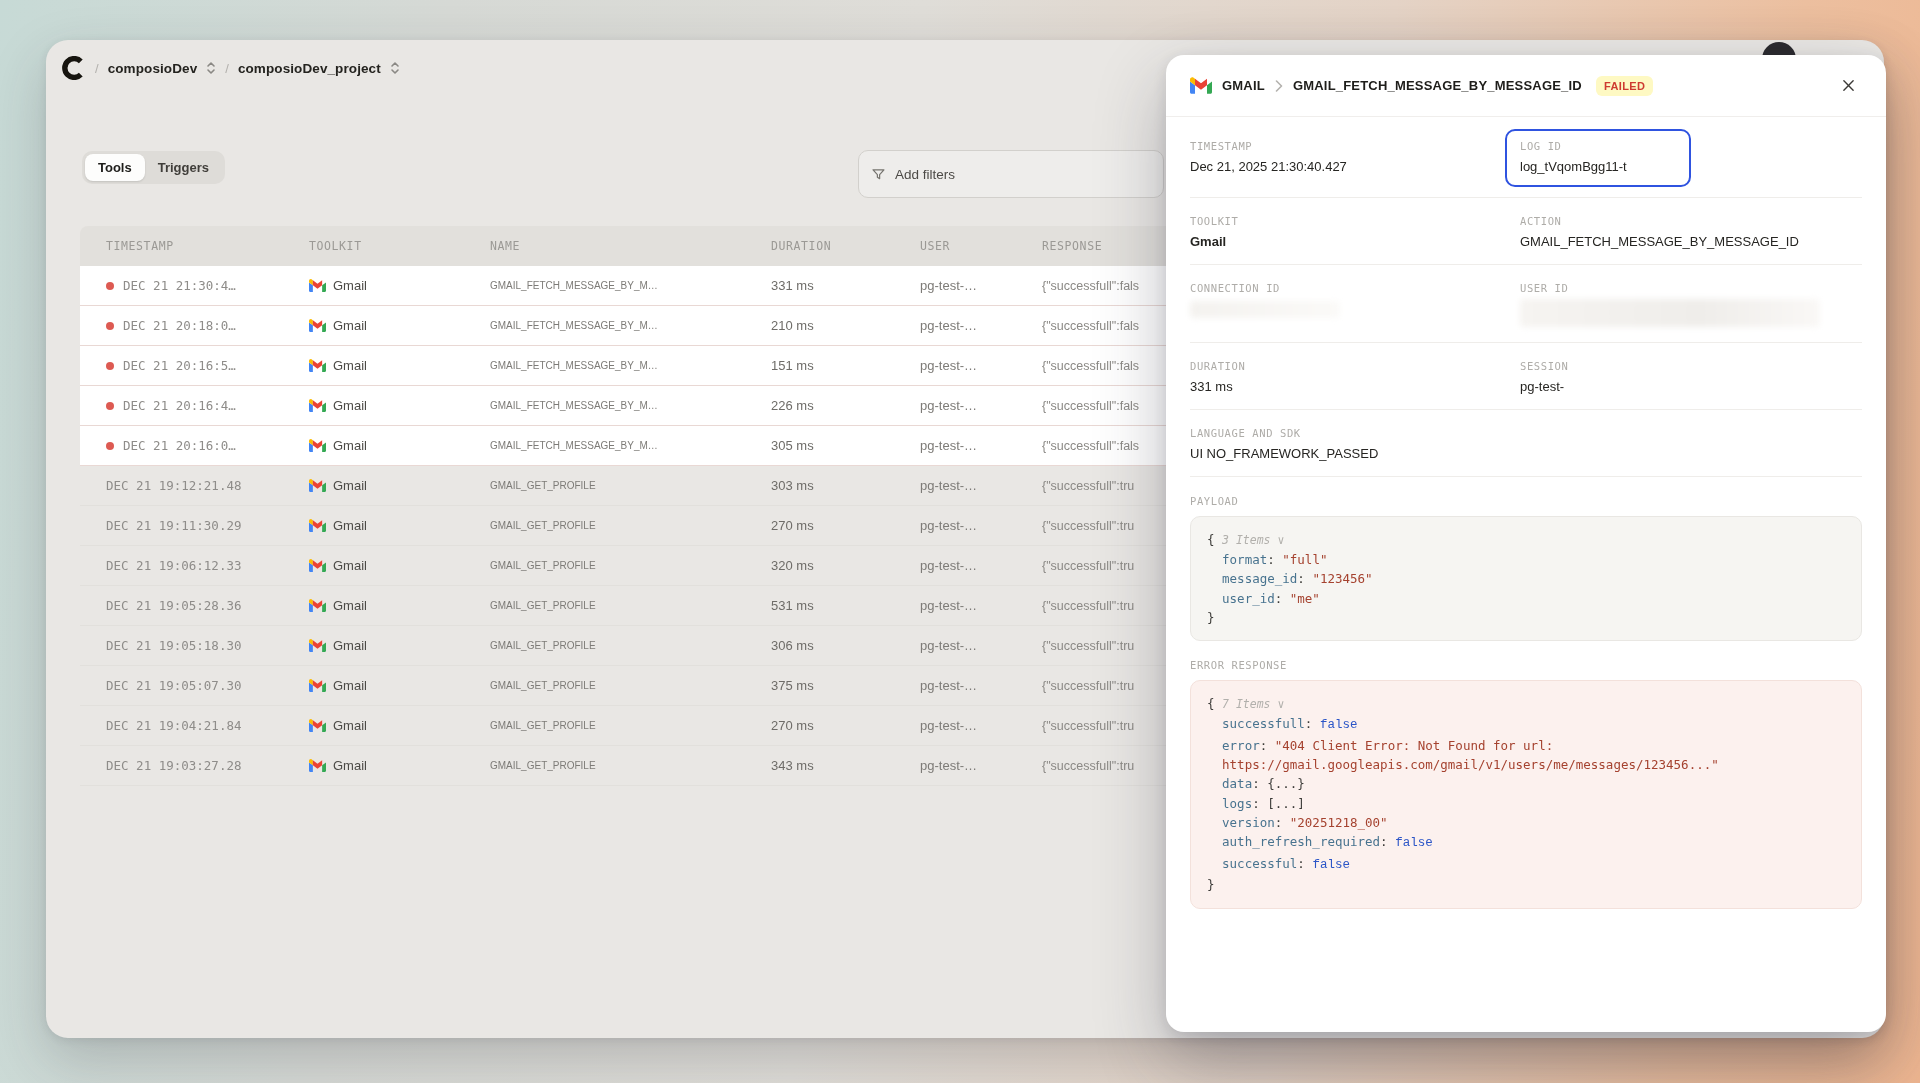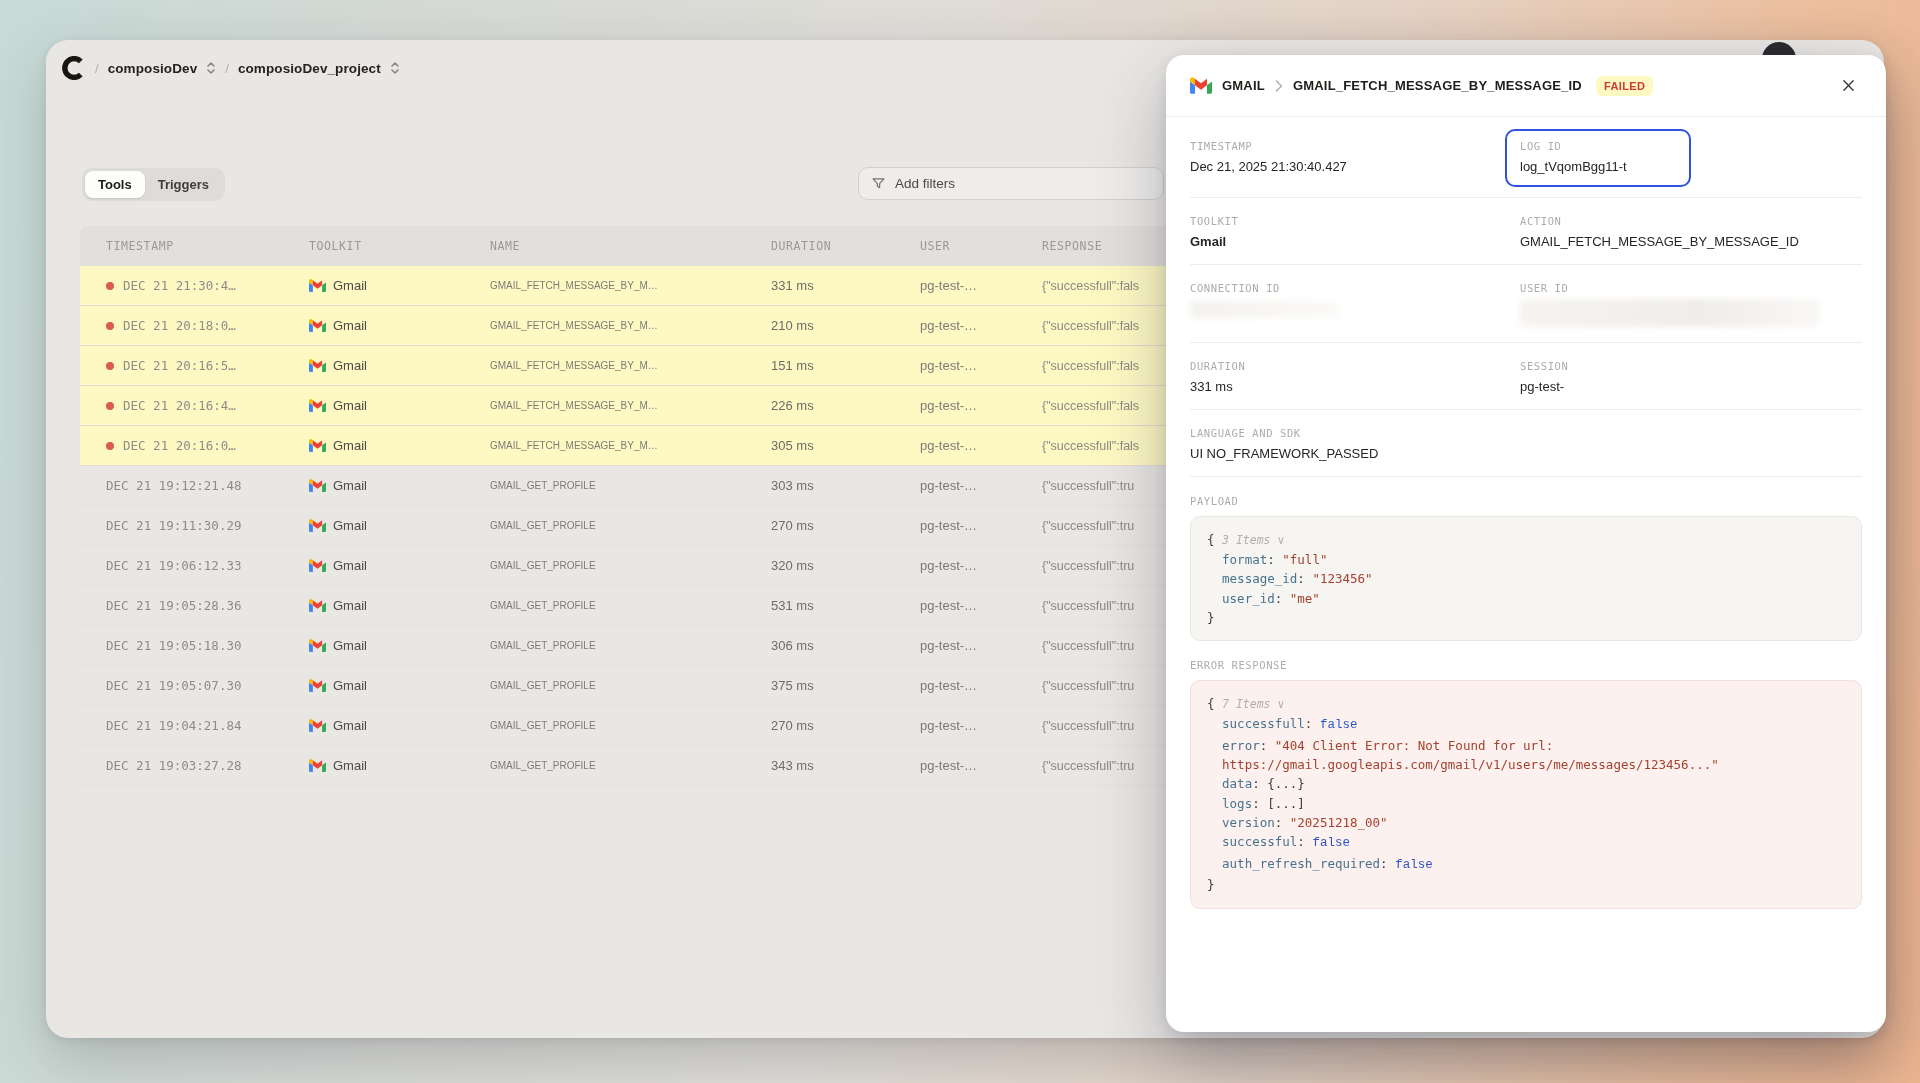--- a/index.html
+++ b/index.html
@@ -25,41 +25,41 @@
   .crumb-name { font-size:13.5px; font-weight:700; color:#24231f; letter-spacing:.1px; }
   .sort-icon { display:flex; align-items:center; cursor:pointer; }
 
   
   .tabbar { position:absolute; left:0; right:0; top:54px; height:36px; padding-left:16px; display:flex; gap:30px; border-bottom:1px solid #dcdad6; }
   .tab { font-size:13.5px; color:#55534f; line-height:34px; cursor:pointer; position:relative; }
   .tab.active { color:#1c1b18; font-weight:700; }
   .tab.active::after { content:""; position:absolute; left:-2px; right:-2px; bottom:-1px; height:2px; background:#2a2926; }
 
   
-  .toolbar { position:absolute; left:0; right:0; top:121px; height:46px; }
+  .toolbar { position:absolute; left:0; right:0; top:104px; height:46px; }
   .segments { position:absolute; left:36px; top:7px; background:#dedcd8; border-radius:10px; padding:3px; display:flex; }
   .seg { font-size:13px; font-weight:700; color:#403e3a; padding:6px 13px; border-radius:8px; cursor:pointer; }
   .seg.active { background:#fdfdfc; box-shadow:0 1px 2px rgba(0,0,0,.12); color:#1d1c19; }
-  .addfilters { position:absolute; left:812px; top:6px; width:306px; height:33px; border:1px solid #d2d0cc; border-radius:10px;
+  .addfilters { position:absolute; left:812px; top:6px; width:306px; height:48px; border:1px solid #d2d0cc; border-radius:10px;
     background:rgba(255,255,255,.25); display:flex; align-items:center; gap:9px; padding:0 12px; cursor:pointer; }
   .addfilters span { font-size:13.5px; color:#4c4a46; }
 
   
   .tablewrap { position:absolute; left:34px; top:186px; width:1320px; }
   .thead {
     display:grid; grid-template-columns:229px 181px 281px 149px 122px 1fr;
     background:#e2e0dc; border-radius:8px 8px 0 0; height:40px; align-items:center;
   }
   .th { font-family:"DejaVu Sans Mono", monospace; font-size:11.5px; letter-spacing:.6px; color:#9b9995; }
   .th:first-child { padding-left:26px; }
   .tr {
     display:grid; grid-template-columns:229px 181px 281px 149px 122px 1fr;
     height:40px; align-items:center; border-bottom:1px solid #e2e0dc; cursor:pointer;
   }
-  .tr.failed { background:#fef9c3; border-bottom-color:#e9d8d4; }
+  .tr.failed { background:#ffffff; border-bottom-color:#e9d8d4; }
   .td { overflow:hidden; white-space:nowrap; }
   .td.ts { padding-left:26px; display:flex; align-items:center; font-family:"DejaVu Sans Mono", monospace; font-size:12.5px; color:#8e8c89; }
   .dot { width:8px; height:8px; border-radius:50%; background:#dd5a52; margin-right:9px; flex:0 0 auto; }
   .td.tk { display:flex; align-items:center; gap:7px; font-size:13px; color:#4c4a46; }
   .td.nm { font-size:10px; color:#7d7b77; }
   .td.du { font-size:13px; color:#6e6c68; }
   .td.us { font-size:13px; color:#7d7b77; }
   .td.rs { font-size:12.5px; color:#8b8985; }
   .gmail-svg { width:17px; height:13px; flex:0 0 auto; }
 
@@ -486,18 +486,18 @@
 
     <div class="sec-label">ERROR RESPONSE</div>
     <div class="codebox red">
         <div class="cline"><span class="tok-p">{ </span><span class="tok-m">7 Items ∨</span></div>
         <div class="cline"><span class="tok-k">  successfull</span><span class="tok-p">: </span><span class="tok-b">false</span></div>
         <div class="cline"><span class="tok-k">  error</span><span class="tok-p">: </span><span class="tok-s">"404 Client Error: Not Found for url:</span></div>
         <div class="cline"><span class="tok-s">  https://gmail.googleapis.com/gmail/v1/users/me/messages/123456..."</span></div>
         <div class="cline"><span class="tok-k">  data</span><span class="tok-p">: </span><span class="tok-p">{...}</span></div>
         <div class="cline"><span class="tok-k">  logs</span><span class="tok-p">: </span><span class="tok-p">[...]</span></div>
         <div class="cline"><span class="tok-k">  version</span><span class="tok-p">: </span><span class="tok-s">"20251218_00"</span></div>
+        <div class="cline"><span class="tok-k">  auth_refresh_required</span><span class="tok-p">: </span><span class="tok-b">false</span></div>
         <div class="cline"><span class="tok-k">  successful</span><span class="tok-p">: </span><span class="tok-b">false</span></div>
-        <div class="cline"><span class="tok-k">  auth_refresh_required</span><span class="tok-p">: </span><span class="tok-b">false</span></div>
         <div class="cline"><span class="tok-p">}</span></div>
       </div>
   </div>
 </div>
 
 </body></html>

